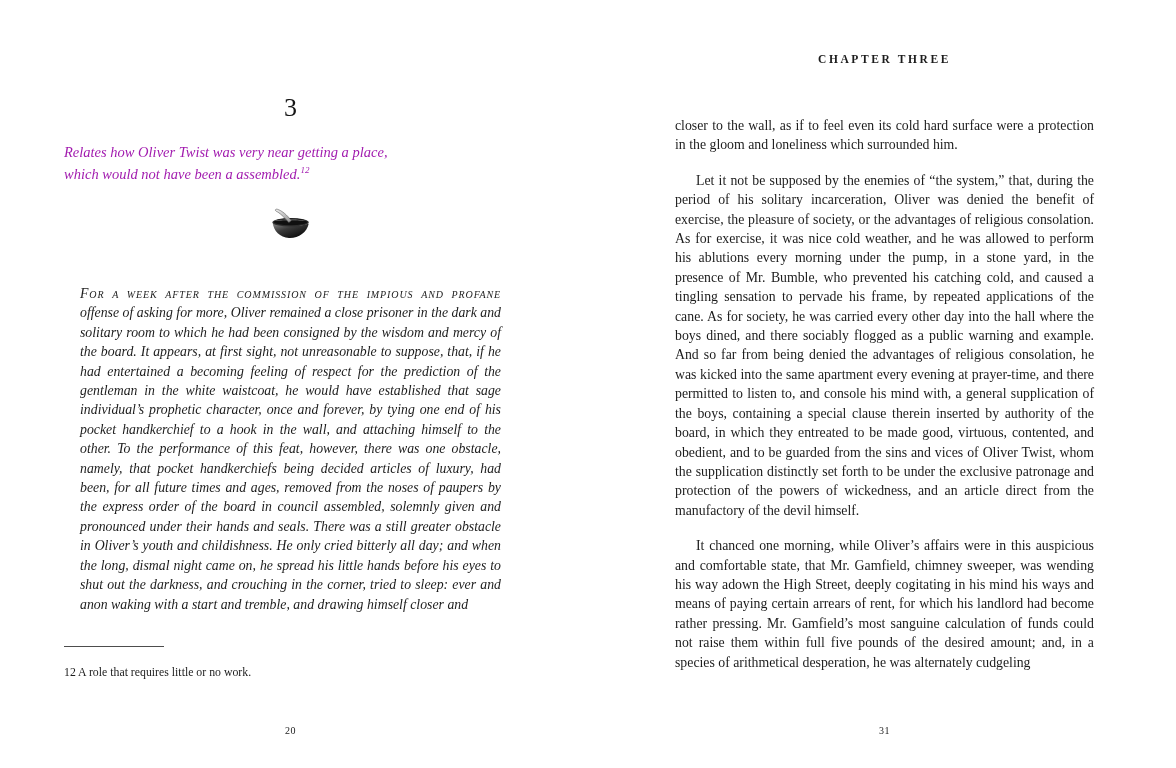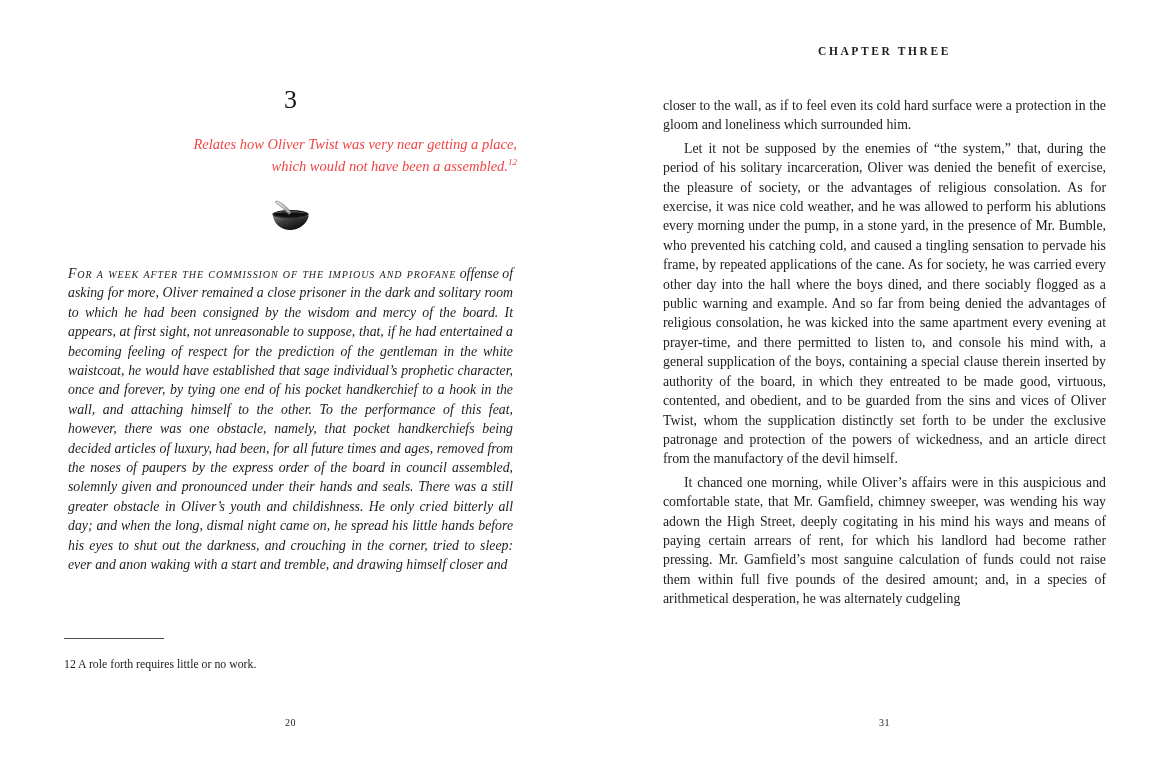--- a/index.html
+++ b/index.html
@@ -11,45 +11,45 @@
   .spread {
     position: relative;
     width: 1176px;
     height: 768px;
     background: #ffffff;
     color: #1a1a1a;
     overflow: hidden;
   }
   .page {
     position: absolute;
-    top: 4px;
+    top: 12px;
     height: 568px;
   }
   .page--left  { left: 64px;  width: 453px; }
   .page--right { left: 659px; width: 451px; }
 
   
   .chapter-number {
     position: absolute;
     top: 82px;
     left: 0; right: 0;
     text-align: center;
     font-size: 26px;
     line-height: 28px;
     color: #161616;
   }
   .chapter-subtitle {
     position: absolute;
     top: 130px;
     left: 0; right: 0;
-    text-align: right;
+    text-align: left;
     font-style: italic;
     font-size: 14.5px;
     line-height: 21.5px;
-    color: #ef4444;
+    color: #a21caf;
   }
   .chapter-subtitle sup {
     font-size: 9px;
     font-style: italic;
     vertical-align: super;
     line-height: 0;
   }
   .ornament {
     position: absolute;
     top: 194px;
@@ -57,21 +57,21 @@
     text-align: center;
   }
   .body-block {
     position: absolute;
     left: 0; right: 0;
     font-size: 13.8px;
     line-height: 19.4px;
     text-align: justify;
     color: #1c1c1c;
   }
-  .body-block p { margin: 4px; }
+  .body-block p { margin: 16px; }
   .body-block--left {
     top: 256px;
     max-height: 370px;
     overflow: hidden;
     font-style: italic;
   }
   .lead-in {
     font-variant: small-caps;
     letter-spacing: 0.9px;
   }
@@ -155,21 +155,21 @@
         <path d="M10.2 3.2 C15 4.6 20.5 9.4 24.3 14.6 L21.8 16.4 C17.4 11.4 12.4 6.6 9.2 5.2 C7.6 4.4 8.4 2.7 10.2 3.2 Z" fill="url(#gSpoon)" stroke="#5a5a5a" stroke-width="0.6"></path>
       </svg>
     </div>
 
     <div class="body-block body-block--left">
       <p><span class="lead-in">For a week after the commission of the impious and profane</span><span> offense of asking for more, Oliver remained a close prisoner in the dark and solitary room to which he had been consigned by the wisdom and mercy of the board. It appears, at first sight, not unreasonable to suppose, that, if he had entertained a becoming feeling of respect for the prediction of the gentleman in the white waistcoat, he would have established that sage individual’s prophetic character, once and forever, by tying one end of his pocket handkerchief to a hook in the wall, and attaching himself to the other. To the performance of this feat, however, there was one obstacle, namely, that pocket handkerchiefs being decided articles of luxury, had been, for all future times and ages, removed from the noses of paupers by the express order of the board in council assembled, solemnly given and pronounced under their hands and seals. There was a still greater obstacle in Oliver’s youth and childishness. He only cried bitterly all day; and when the long, dismal night came on, he spread his little hands before his eyes to shut out the darkness, and crouching in the corner, tried to sleep: ever and anon waking with a start and tremble, and drawing himself closer and</span></p>
     </div>
 
     <div class="footnote-rule"></div>
 
-    <p class="footnote"><span>12</span> <span>A role forth requires little or no work.</span></p>
+    <p class="footnote"><span>12</span> <span>A role that requires little or no work.</span></p>
 
     <div class="folio">20</div>
   </div>
 
   <div class="page page--right">
 
     <div class="running-header">CHAPTER THREE</div>
 
     <div class="body-block body-block--right">
       <p>closer to the wall, as if to feel even its cold hard surface were a protection in the gloom and loneliness which surrounded him.</p>

